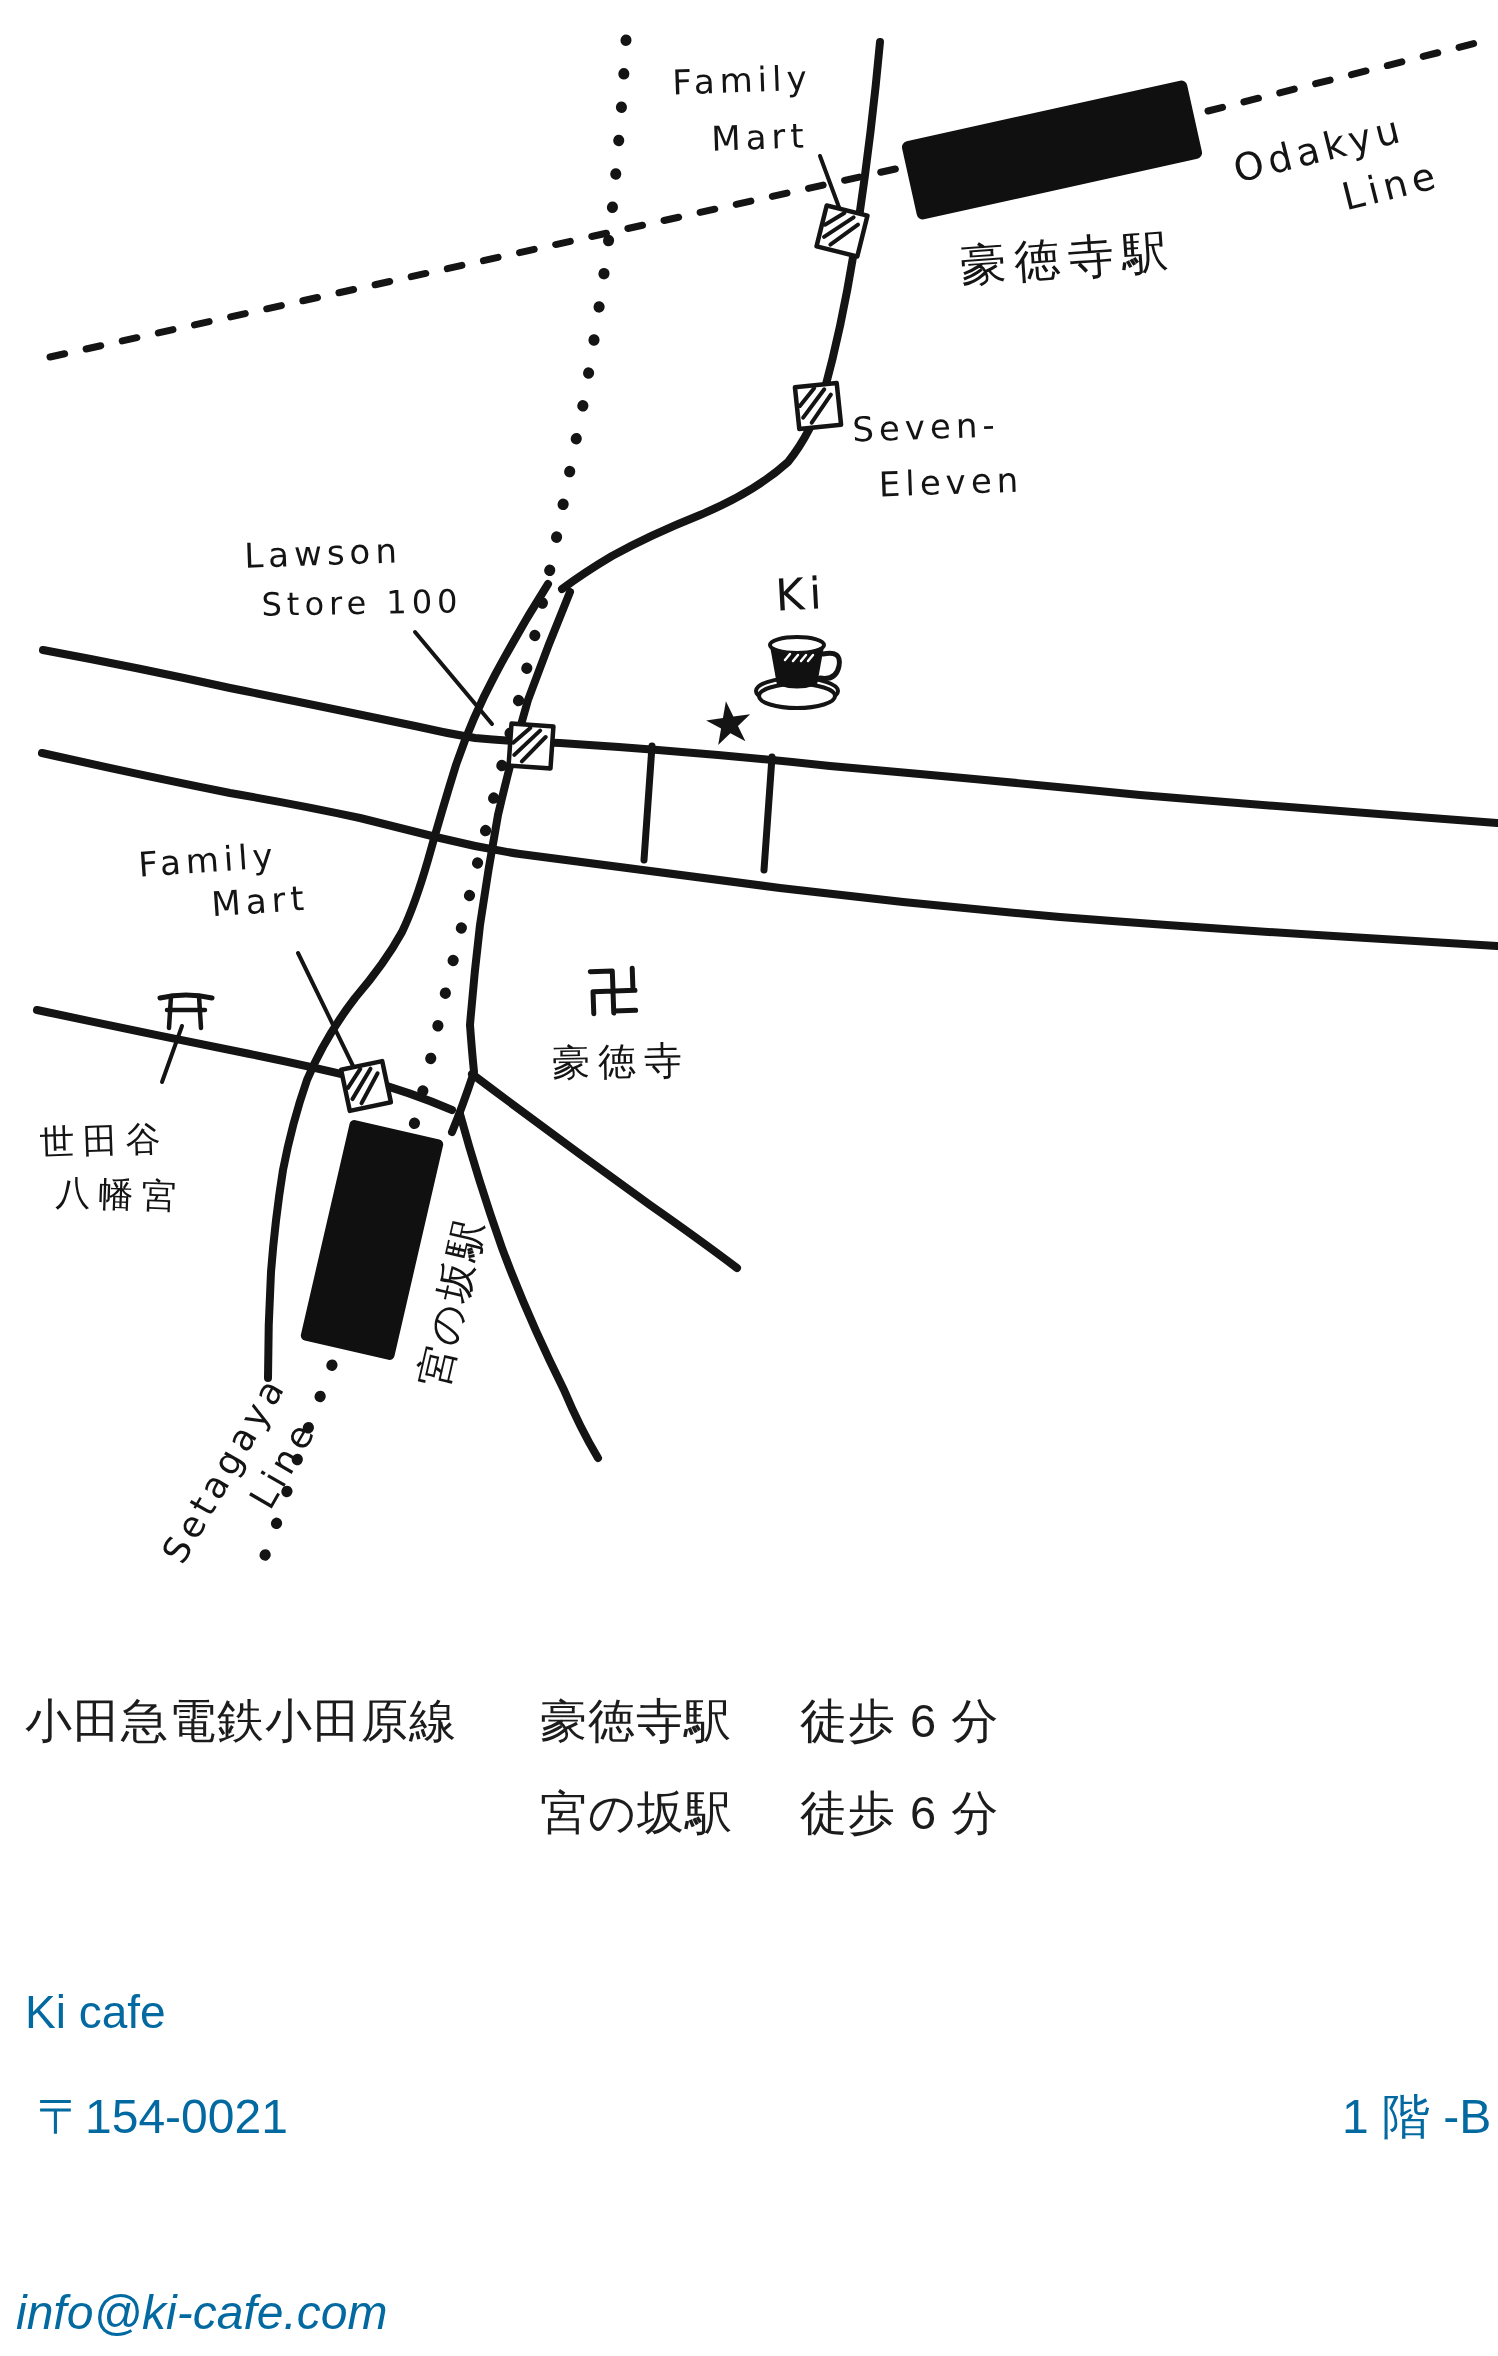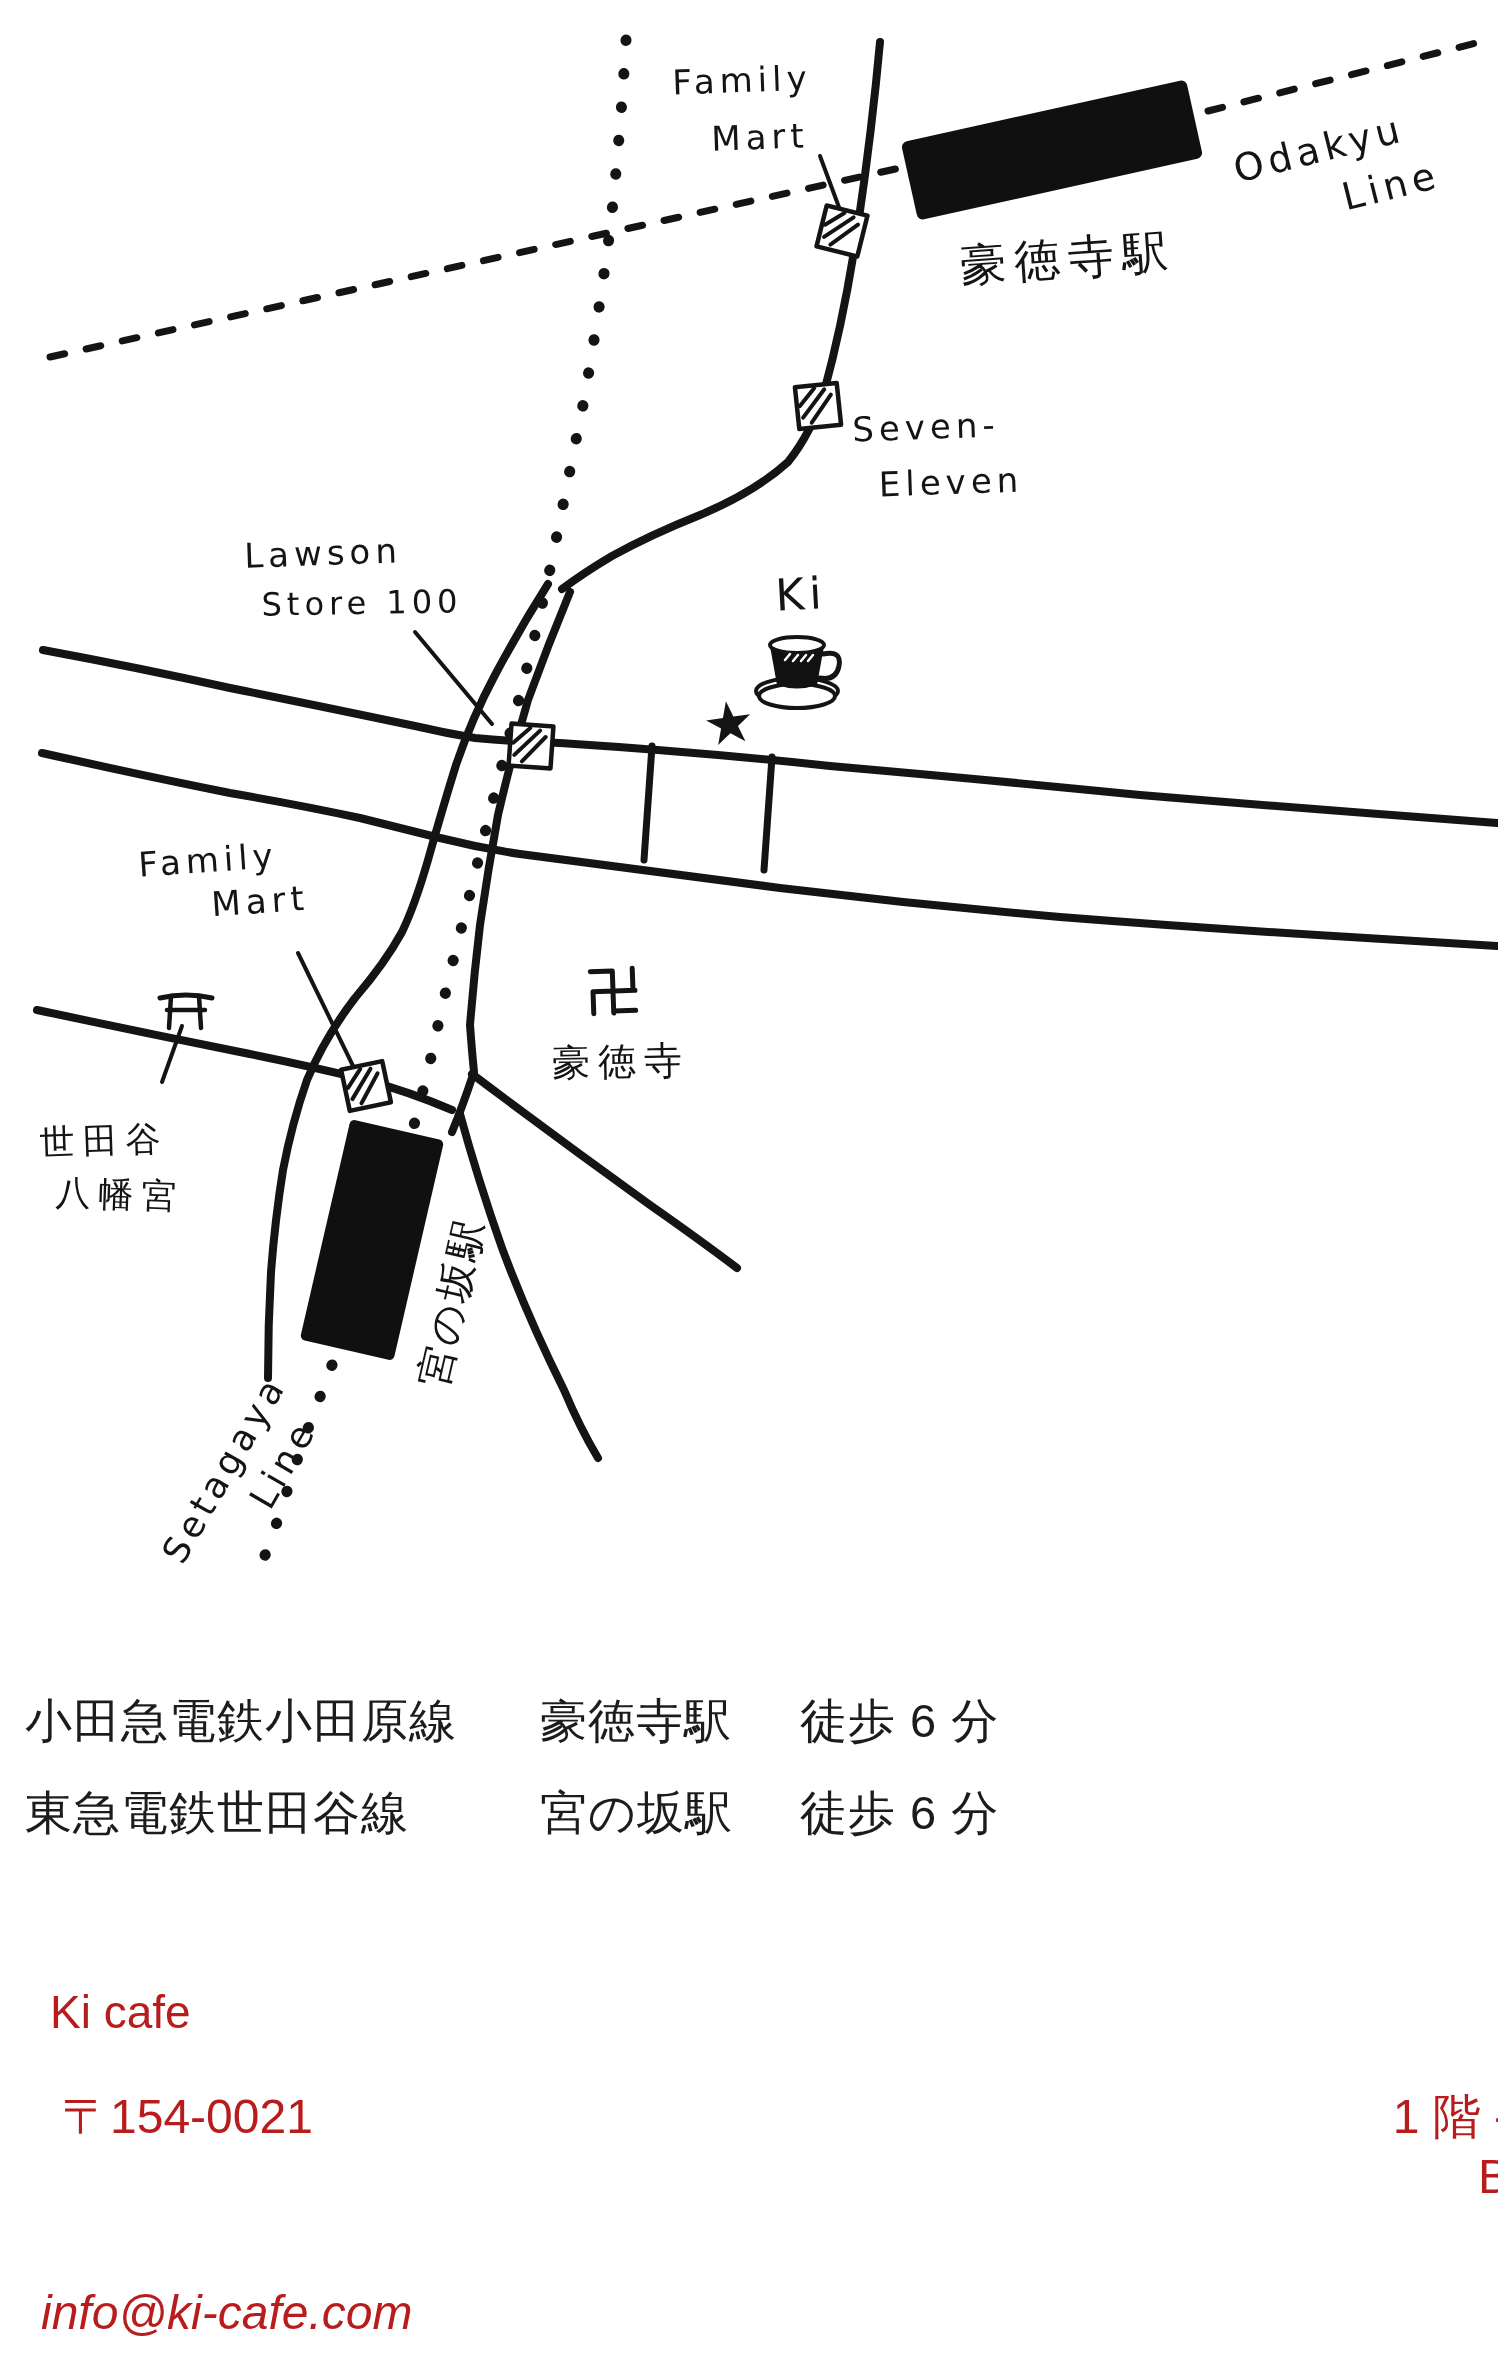--- a/index.html
+++ b/index.html
@@ -8,21 +8,21 @@
   .map-area svg{position:absolute;left:0;top:0;}
   .lbl{position:absolute;white-space:nowrap;font-family:"DejaVu Sans",sans-serif;color:#141414;}
   .hand-en{letter-spacing:5px;font-size:34px;}
   .hand-jp{letter-spacing:8px;font-size:37px;}
   .info{position:absolute;left:0;top:1650px;width:1190px;height:706px;text-align:right;}
   .row{position:absolute;width:1498px;height:56px;font-size:47px;color:#1c1c1c;}
   .row span{position:absolute;letter-spacing:1px;}
   .c-rail{left:25px;}
   .c-station{left:540px;}
   .c-walk{left:800px;}
-  .contact-line{position:absolute;font-size:48px;color:#b91c1c;letter-spacing:0px;margin-left:25px;}
+  .contact-line{position:absolute;font-size:48px;color:#0369a1;letter-spacing:0px;}
 </style>
 </head>
 <body>
 
 <div class="map-area">
   <svg width="1498" height="1650" viewBox="0 0 1498 1650">
     <g fill="none" stroke="#141414" stroke-linecap="round" stroke-linejoin="round">
 
       <path d="M 50 357 L 900 168" stroke-width="7" stroke-dasharray="15 22"></path>
       <path d="M 1208 111 L 1492 39" stroke-width="7" stroke-dasharray="15 22"></path>
@@ -122,21 +122,20 @@
   <div class="lbl hand-en" style="left:283px;top:1464px;font-size:36px;transform:translate(-50%,-50%) rotate(-60deg);">Line</div>
 </div>
 
 <div class="info">
   <div class="row" style="top:40px;">
     <span class="c-rail">小田急電鉄小田原線</span>
     <span class="c-station">豪徳寺駅</span>
     <span class="c-walk">徒歩 6 分</span>
   </div>
   <div class="row" style="top:132px;">
-    <span class="c-rail">東急電鉄世田谷線</span>
     <span class="c-station">宮の坂駅</span>
     <span class="c-walk">徒歩 6 分</span>
   </div>
 
   <div class="contact-line" style="left:25px;top:335px;font-size:46px;">Ki cafe</div>
 
   <div style="position:absolute;top:435px;left:12px;width:1498px;height:60px;">
     <span class="contact-line" style="left:25px;top:0;">〒154-0021</span>
     <span class="contact-line" style="left:1330px;top:0;">1 階 -B</span>
   </div>

